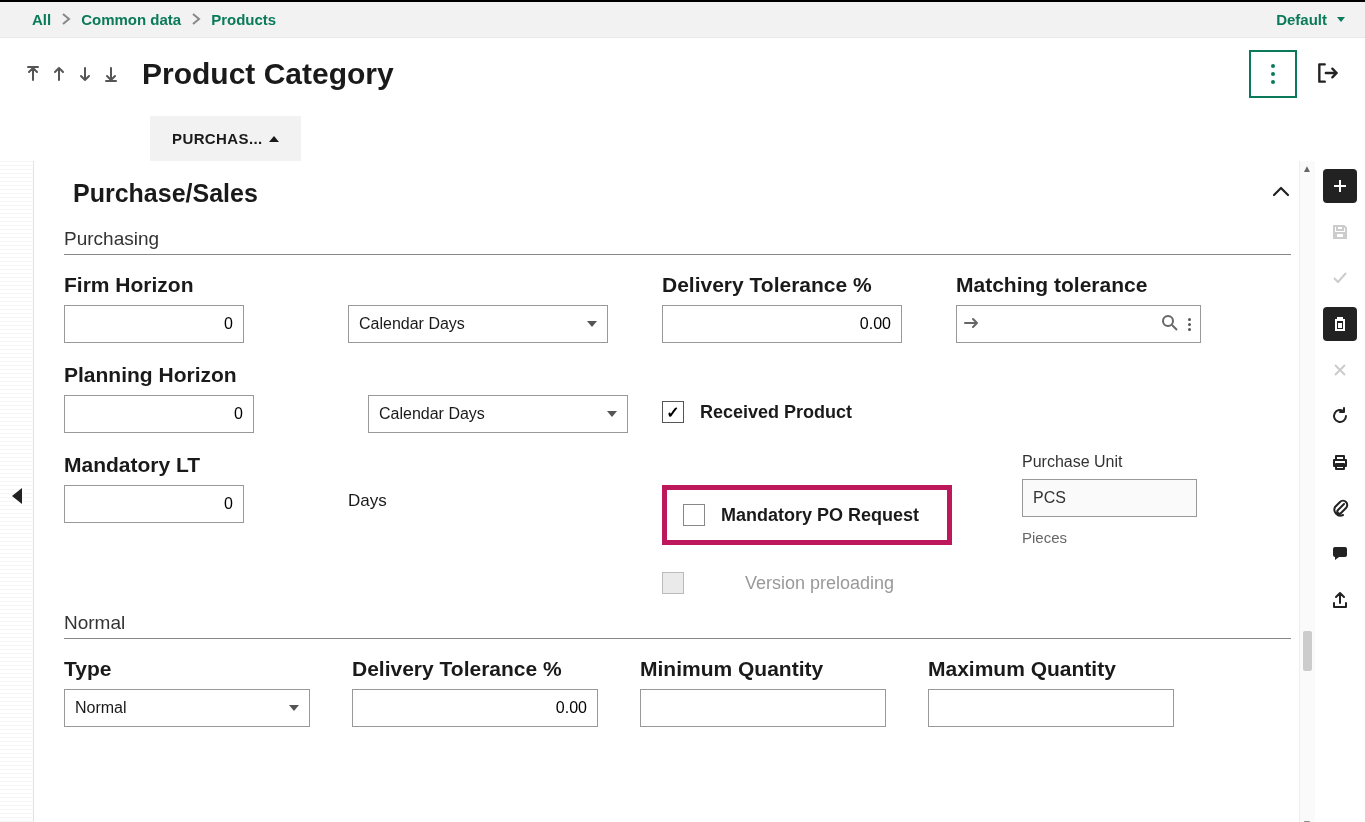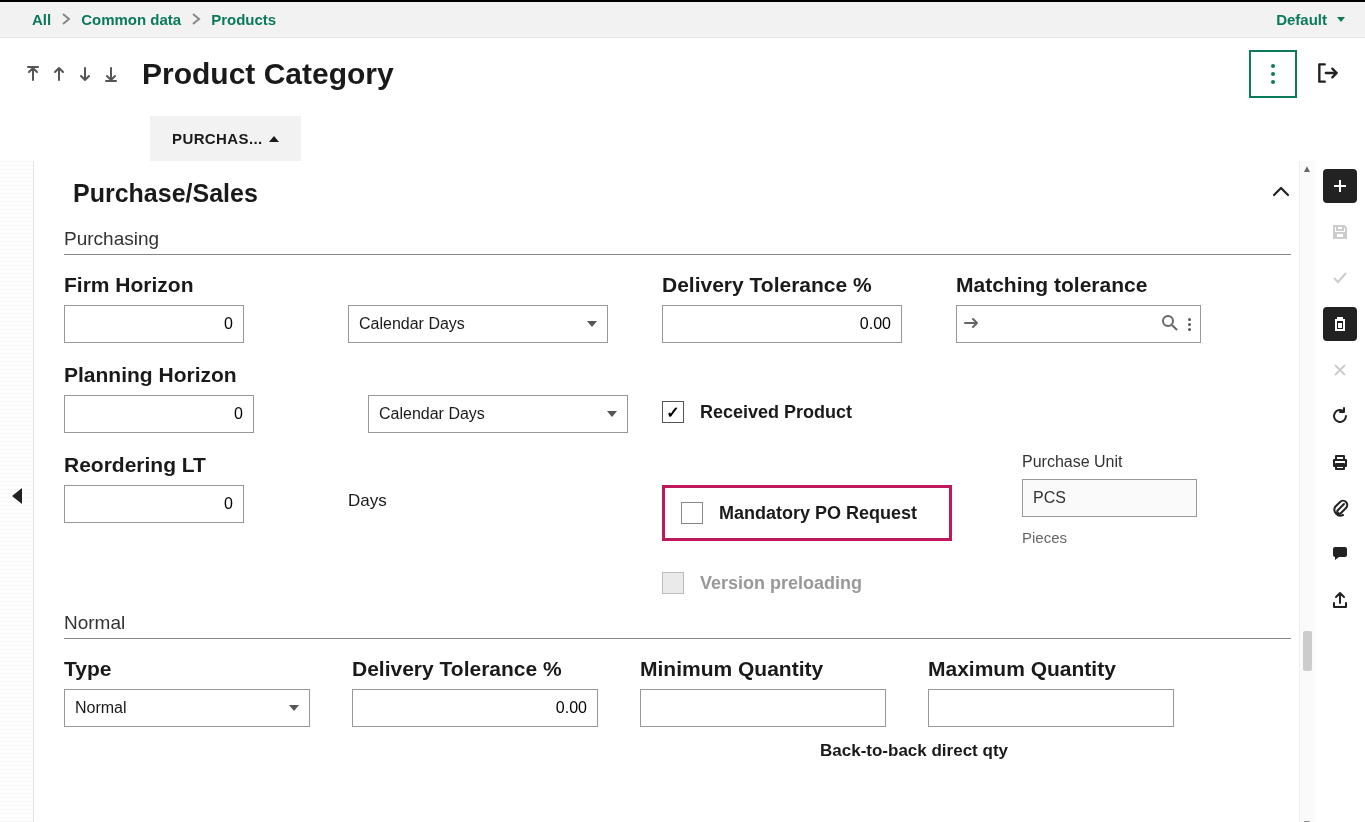--- a/index.html
+++ b/index.html
@@ -265,24 +265,24 @@
     width: 22px; height: 22px;
     border: 1px solid #555;
     display: flex; align-items: center; justify-content: center;
     font-size: 16px; font-weight: bold;
     cursor: pointer;
     background: #fff;
   }
   .checkbox.checked::after { content: '✓'; color: #000; }
   .checkbox.disabled { background: #eaeaea; border-color: #bbb; cursor: default; }
   .checkbox-label { font-size: 18px; font-weight: 700; text-align: right; }
-  .checkbox-label.disabled { color: #999; font-weight: 700; }
+  .checkbox-label.disabled { color: #999; font-weight: 400; margin-left: 45px; }
 
   .highlight-box {
-    border: 3px solid #be185d;
+    border: 5px solid #be185d;
     padding: 14px 16px;
     display: inline-flex;
     align-items: center;
     gap: 16px;
   }
   .highlight-box .checkbox { border-color: #888; }
 
   .unit-sub {
     color: #666;
     font-size: 15px;
@@ -463,21 +463,21 @@
       </div>
       <div class="field" style="grid-column:3">
         <div class="field-label" style="visibility:hidden">.</div>
         <div class="checkbox-row">
           <div class="checkbox checked"></div>
           <span class="checkbox-label">Received Product</span>
         </div>
       </div>
 
       <div class="field" style="grid-column:1">
-        <div class="field-label">Reordering LT</div>
+        <div class="field-label">Mandatory LT</div>
         <input class="input right" style="width: 180px;" value="0">
       </div>
       <div class="field" style="grid-column:2">
         <div class="field-label" style="visibility:hidden">.</div>
         <div class="inline-unit">Days</div>
       </div>
       <div class="field" style="grid-column:3">
         <div class="field-label" style="visibility:hidden">.</div>
         <div class="highlight-box">
           <div class="checkbox"></div>
@@ -513,21 +513,20 @@
         <input class="input right" style="width: 246px;" value="0.00">
       </div>
       <div class="field">
         <div class="field-label">Minimum Quantity</div>
         <input class="input" style="width: 246px;">
       </div>
       <div class="field">
         <div class="field-label">Maximum Quantity</div>
         <input class="input" style="width: 246px;">
       </div>
-      <div class="bottom-label">Back-to-back direct qty</div>
     </div>
 
     <div class="content-scroll">
       <span class="up-a">▲</span>
       <div class="thumb"></div>
       <span class="down-a">▼</span>
     </div>
   </div>
 
   <div class="right-rail">

